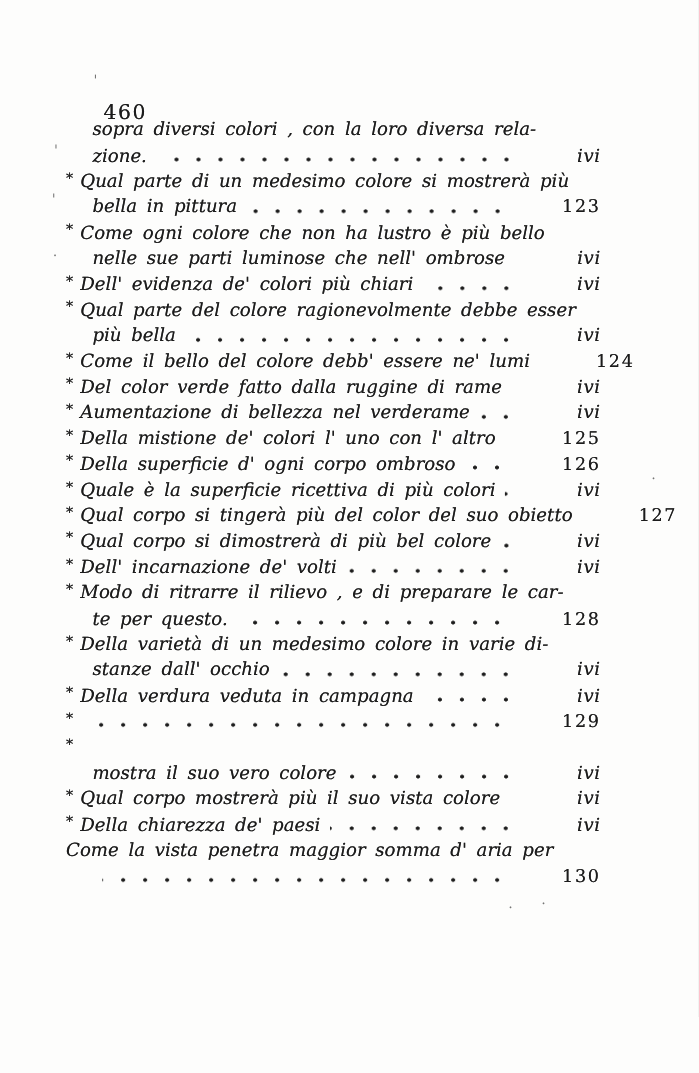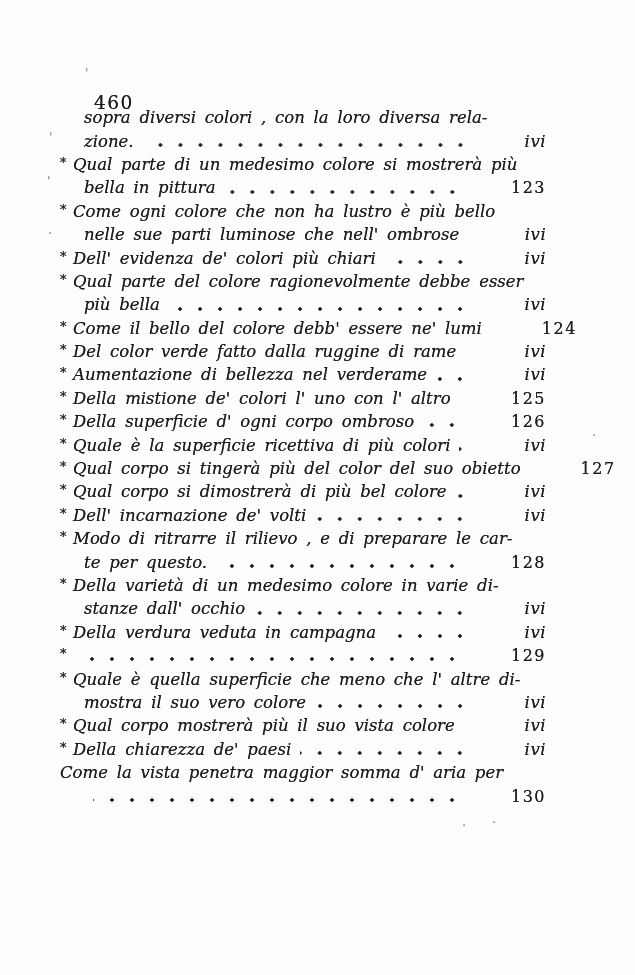--- a/index.html
+++ b/index.html
@@ -217,21 +217,20 @@
         <span class="leader dots"></span>
         <span class="pagenum">ivi</span>
       </div>
       <div class="line">
         <span class="star">*</span>
         <span class="leader dots"></span>
         <span class="pagenum num">129</span>
       </div>
       <div class="line">
         <span class="star">*</span>
-        <span class="text">Quale è quella superficie che meno che l' altre di-</span>
       </div>
       <div class="line indent">
         <span class="star"></span>
         <span class="text">mostra il suo vero colore</span>
         <span class="leader dots"></span>
         <span class="pagenum">ivi</span>
       </div>
       <div class="line">
         <span class="star">*</span>
         <span class="text">Qual corpo mostrerà più il suo vista colore</span>

